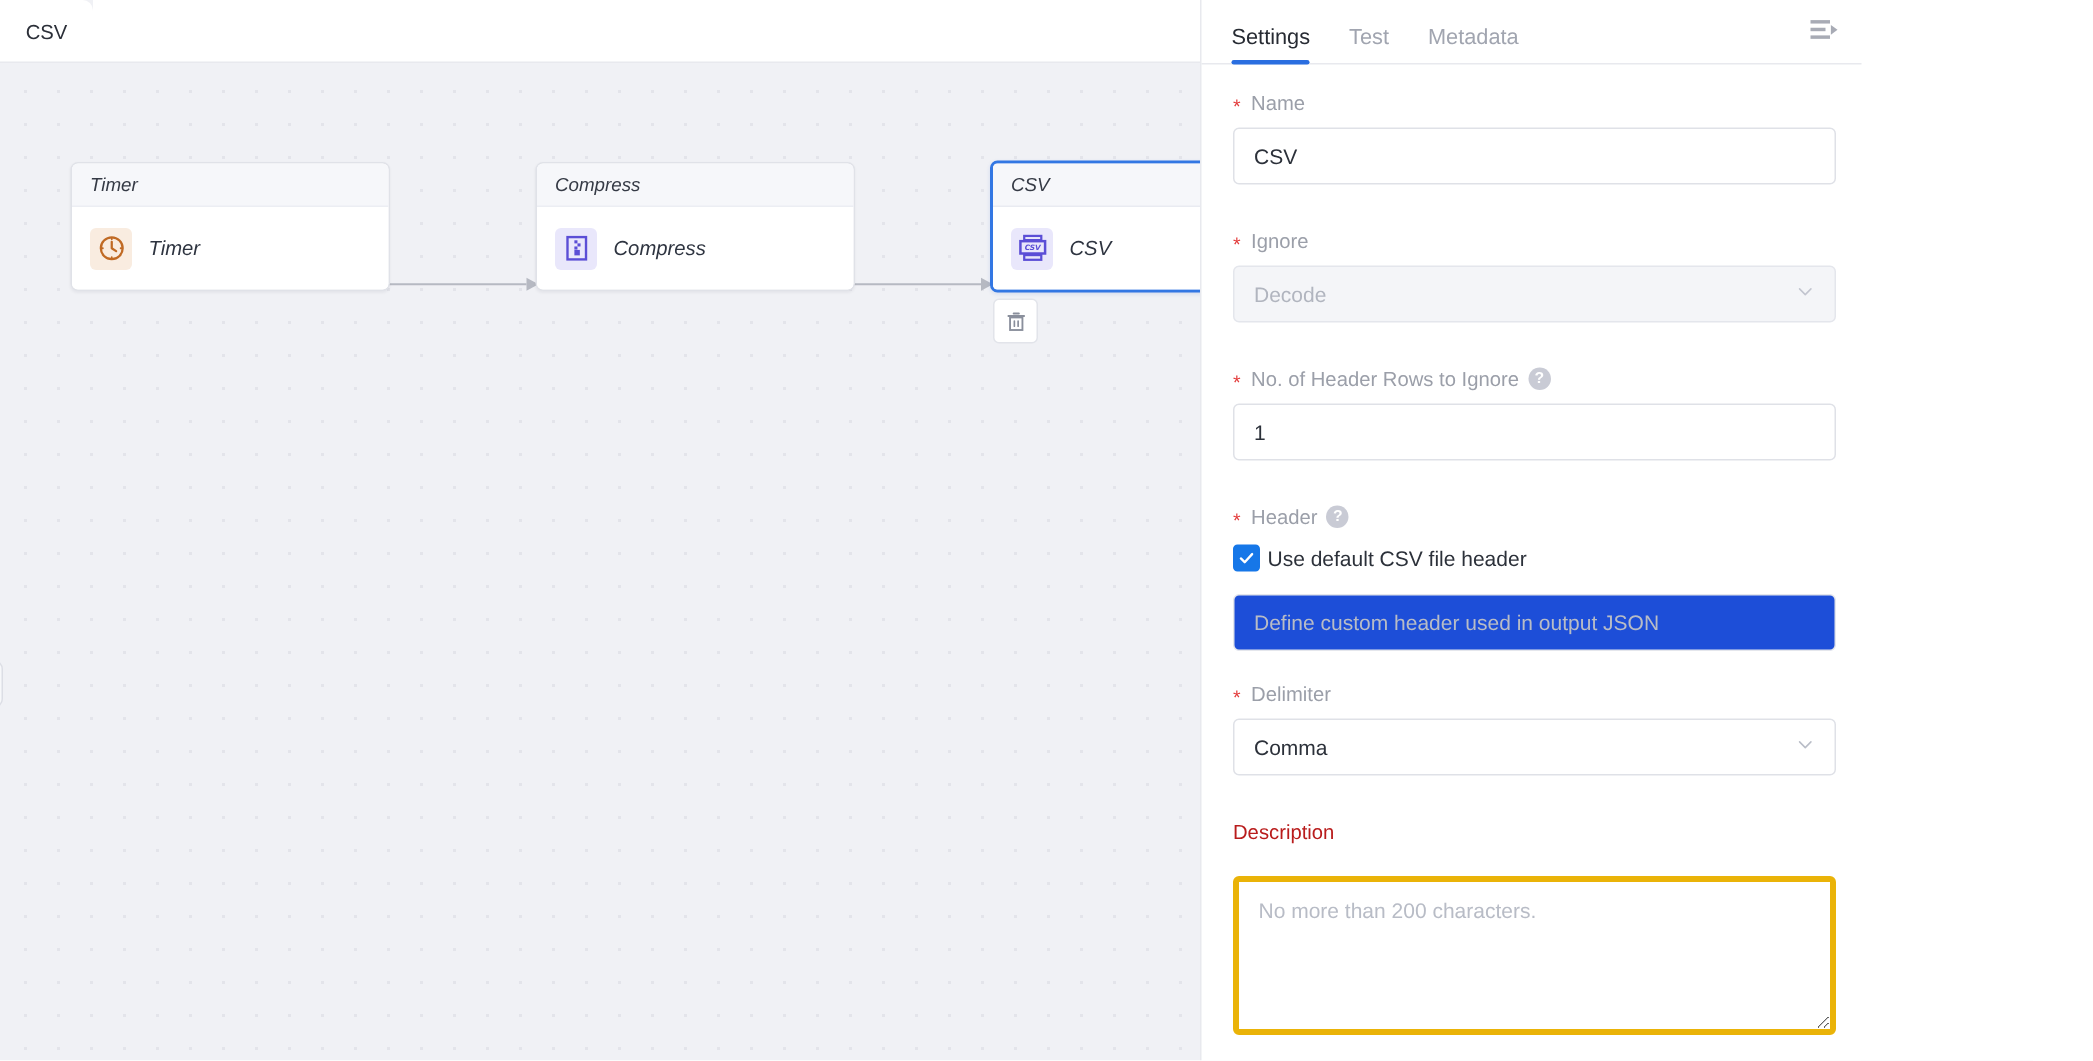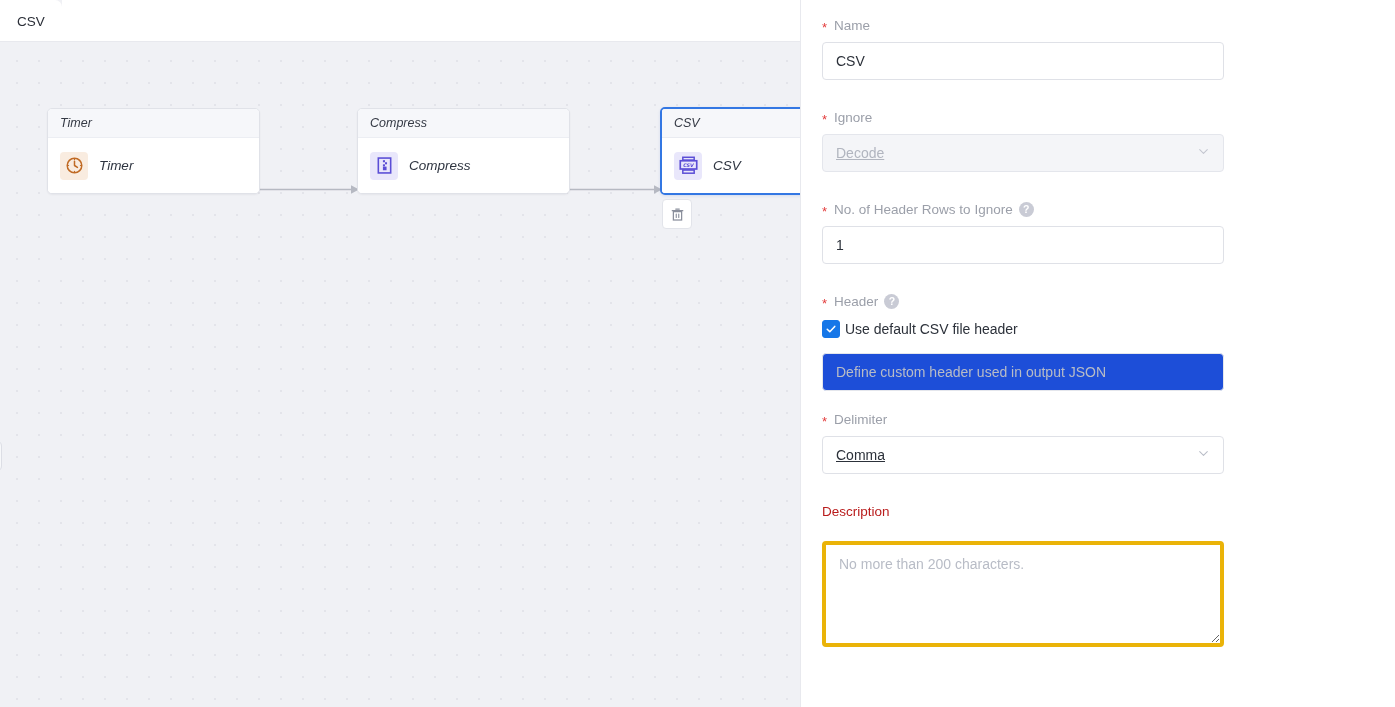--- a/index.html
+++ b/index.html
@@ -263,21 +263,20 @@
     border: 1px solid #dfe1e7;
     border-radius: 4px;
     background: #ffffff;
     font-size: 14px;
     color: #2c313a;
     padding: 0 13px;
     display: flex;
     align-items: center;
     justify-content: space-between;
     cursor: pointer;
-    text-decoration: underline;
   }
   .sel.disabled {
     background: #f4f5f8;
     color: #b1b5bf;
     border-color: #e4e6ec;
     cursor: not-allowed;
   }
   .chev { color: #b9bdc7; flex: 0 0 auto; }
 
   .gap-lg { height: 30px; }
@@ -413,20 +412,40 @@
           <rect x="5.4" y="7.4" width="13.2" height="13.4" stroke="#8a8f9c" stroke-width="2"></rect>
           <path d="M10 11.2v5.6M14 11.2v5.6" stroke="#8a8f9c" stroke-width="1.8" stroke-linecap="round"></path>
         </svg>
       </div>
 
     </div>
   </div>
 
   <div class="panel">
 
+    <div class="panel-tabs">
+      <div class="ptab active">
+        <span>Settings</span>
+      </div>
+      <div class="ptab">
+        <span>Test</span>
+      </div>
+      <div class="ptab">
+        <span>Metadata</span>
+      </div>
+
+      <div class="panel-collapse">
+        <svg width="20" height="16" viewBox="0 0 20 16" fill="none">
+          <rect x="1" y="1.4" width="13" height="2.3" fill="#a8abb5"></rect>
+          <rect x="1" y="6.5" width="10" height="2.3" fill="#a8abb5"></rect>
+          <rect x="1" y="11.6" width="13" height="2.3" fill="#a8abb5"></rect>
+          <polygon points="14.6,4.6 19,7.9 14.6,11.2" fill="#a8abb5"></polygon>
+        </svg>
+      </div>
+    </div>
 
     <div class="panel-body">
 
       <div class="field">
         <div class="flabel">
           <span class="req">*</span>
           <span>Name</span>
         </div>
         <input class="inp" type="text" value="CSV" style="">
       </div>

